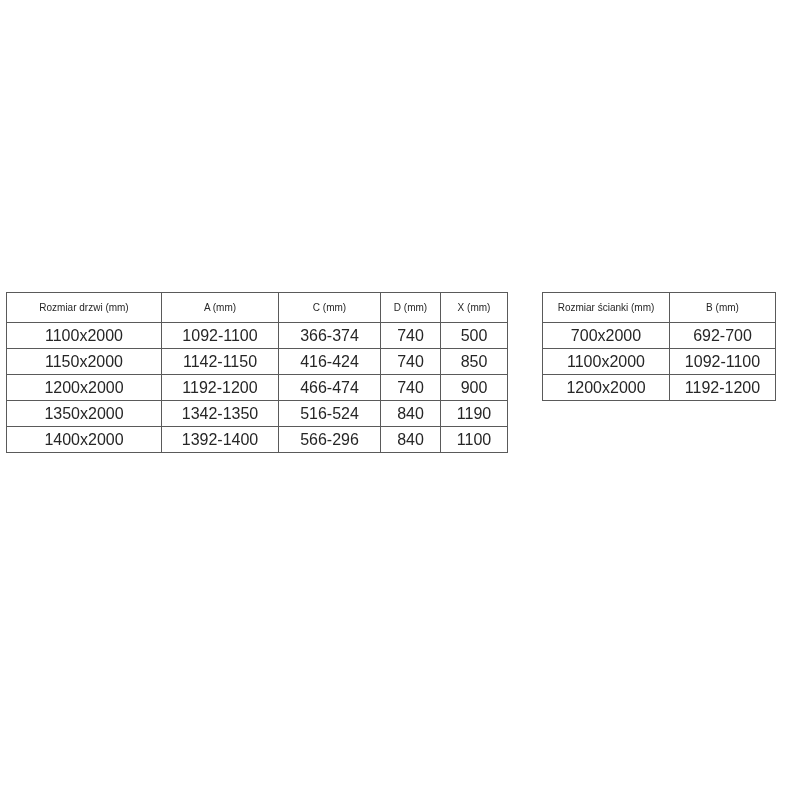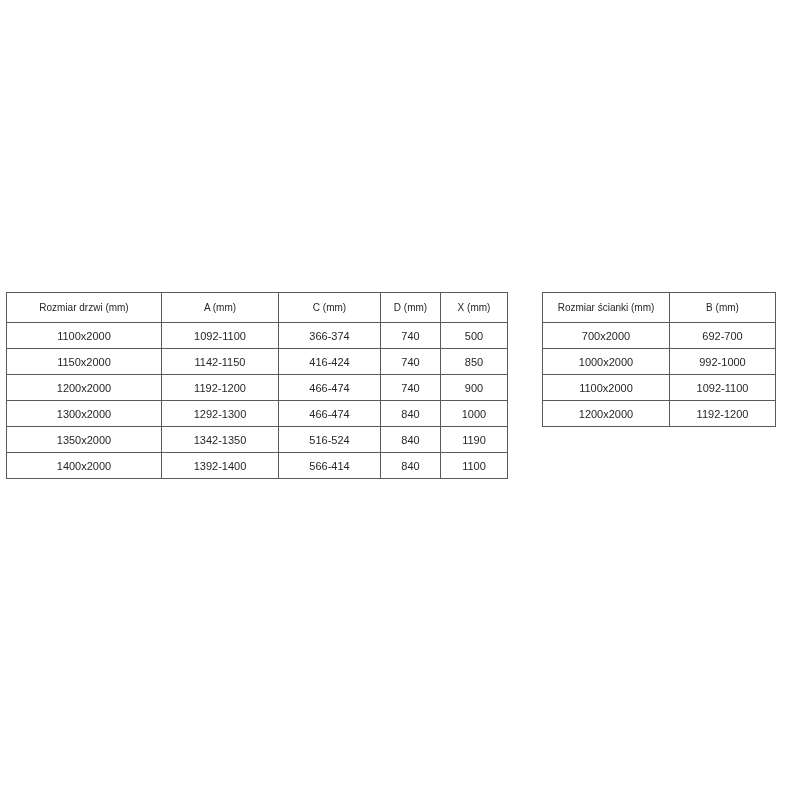--- a/index.html
+++ b/index.html
@@ -28,21 +28,21 @@
     padding: 0;
     overflow: hidden;
     white-space: nowrap;
   }
   th {
     font-size: 10px;
     font-weight: normal;
     height: 29px;
   }
   td {
-    font-size: 11px;
+    font-size: 16px;
     font-weight: normal;
     height: 25px;
     margin-top: 45px;
   }
   #door-table {
     left: 6px;
     top: 292px;
     width: 501px;
   }
   #wall-table {
@@ -87,37 +87,30 @@
       <td>850</td>
     </tr>
     <tr>
       <td>1200x2000</td>
       <td>1192-1200</td>
       <td>466-474</td>
       <td>740</td>
       <td>900</td>
     </tr>
     <tr>
-      <td>1300x2000</td>
-      <td>1292-1300</td>
-      <td>466-474</td>
-      <td>840</td>
-      <td>1000</td>
-    </tr>
-    <tr>
       <td>1350x2000</td>
       <td>1342-1350</td>
       <td>516-524</td>
       <td>840</td>
       <td>1190</td>
     </tr>
     <tr>
       <td>1400x2000</td>
       <td>1392-1400</td>
-      <td>566-414</td>
+      <td>566-296</td>
       <td>840</td>
       <td>1100</td>
     </tr>
   </tbody>
 </table>
 
 <table id="wall-table">
   <colgroup>
     <col style="width:127px">
     <col style="width:106px">
@@ -127,24 +120,20 @@
       <th>Rozmiar ścianki (mm)</th>
       <th>B (mm)</th>
     </tr>
   </thead>
   <tbody>
     <tr>
       <td>700x2000</td>
       <td>692-700</td>
     </tr>
     <tr>
-      <td>1000x2000</td>
-      <td>992-1000</td>
-    </tr>
-    <tr>
       <td>1100x2000</td>
       <td>1092-1100</td>
     </tr>
     <tr>
       <td>1200x2000</td>
       <td>1192-1200</td>
     </tr>
   </tbody>
 </table>
 

